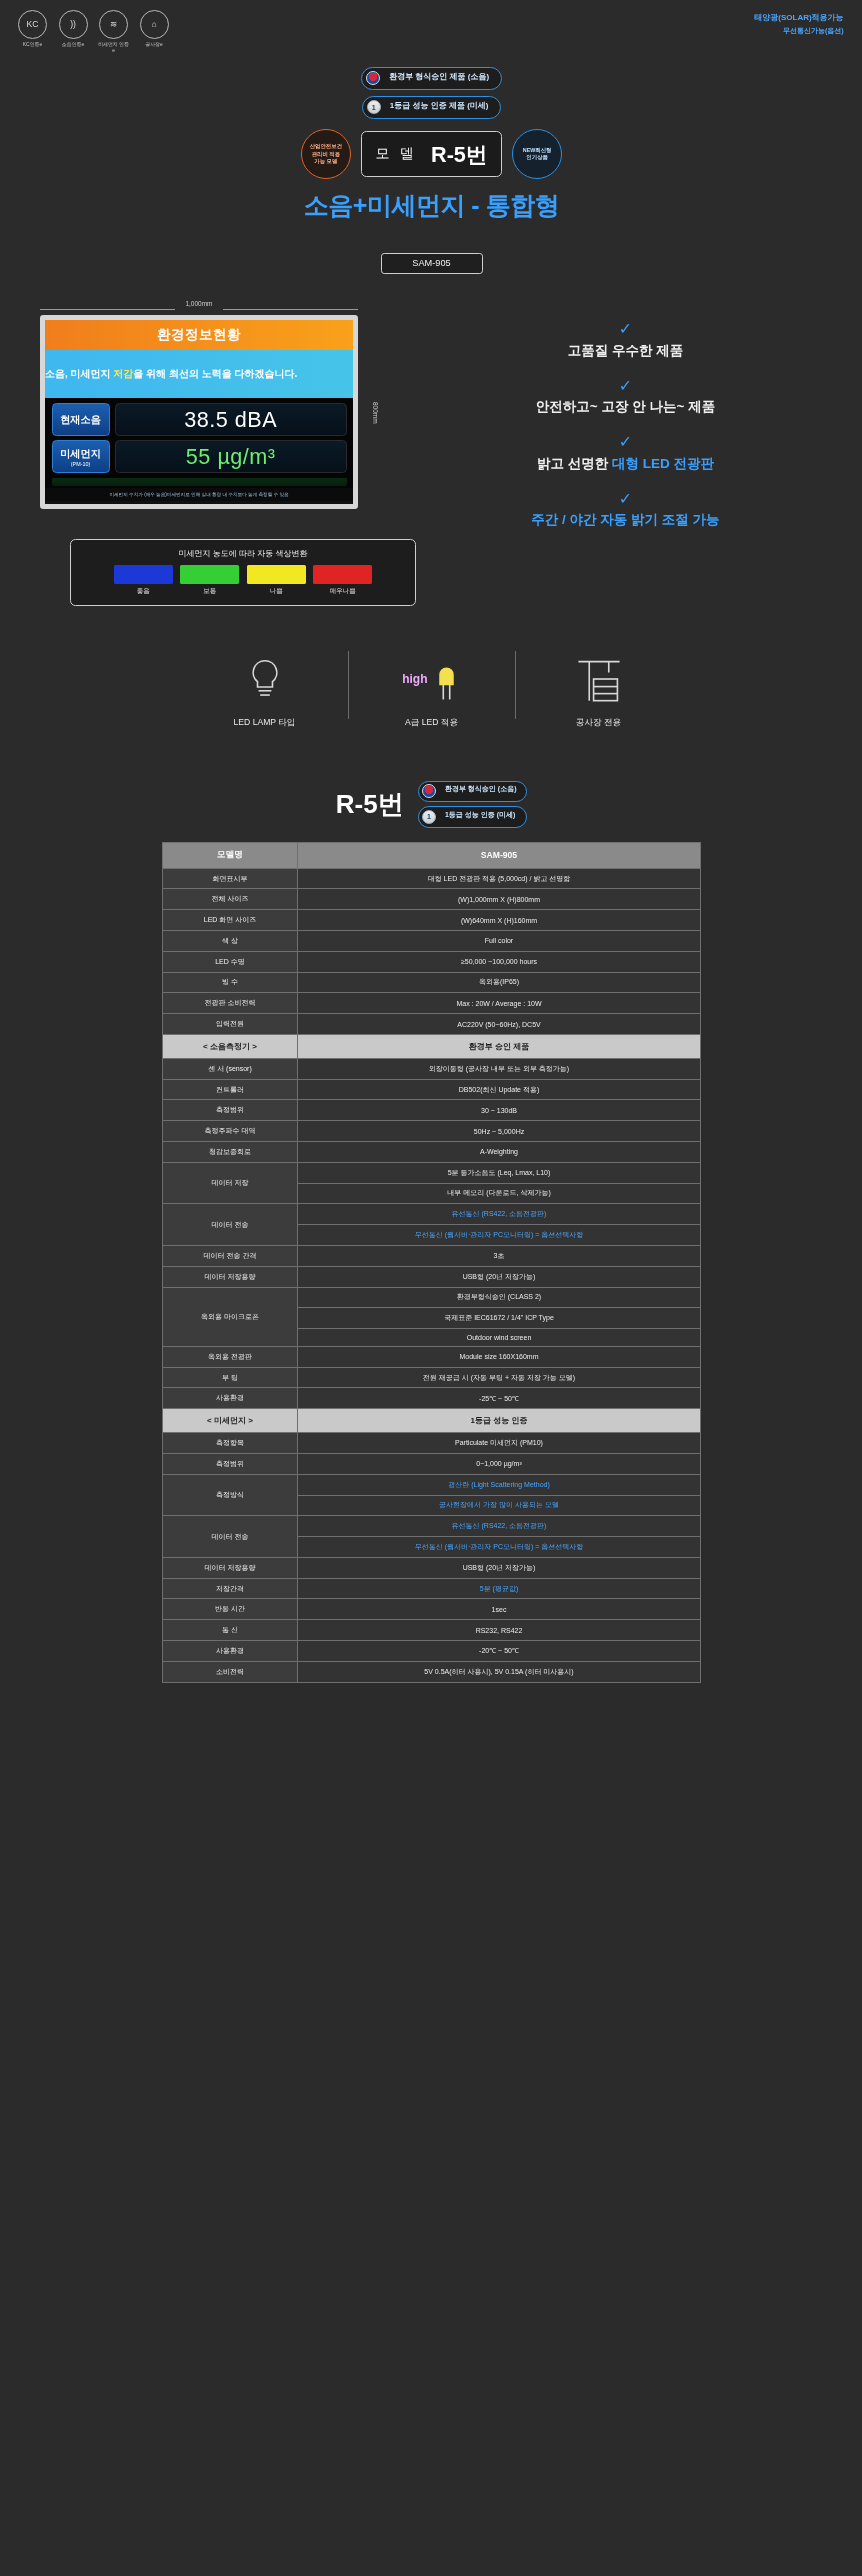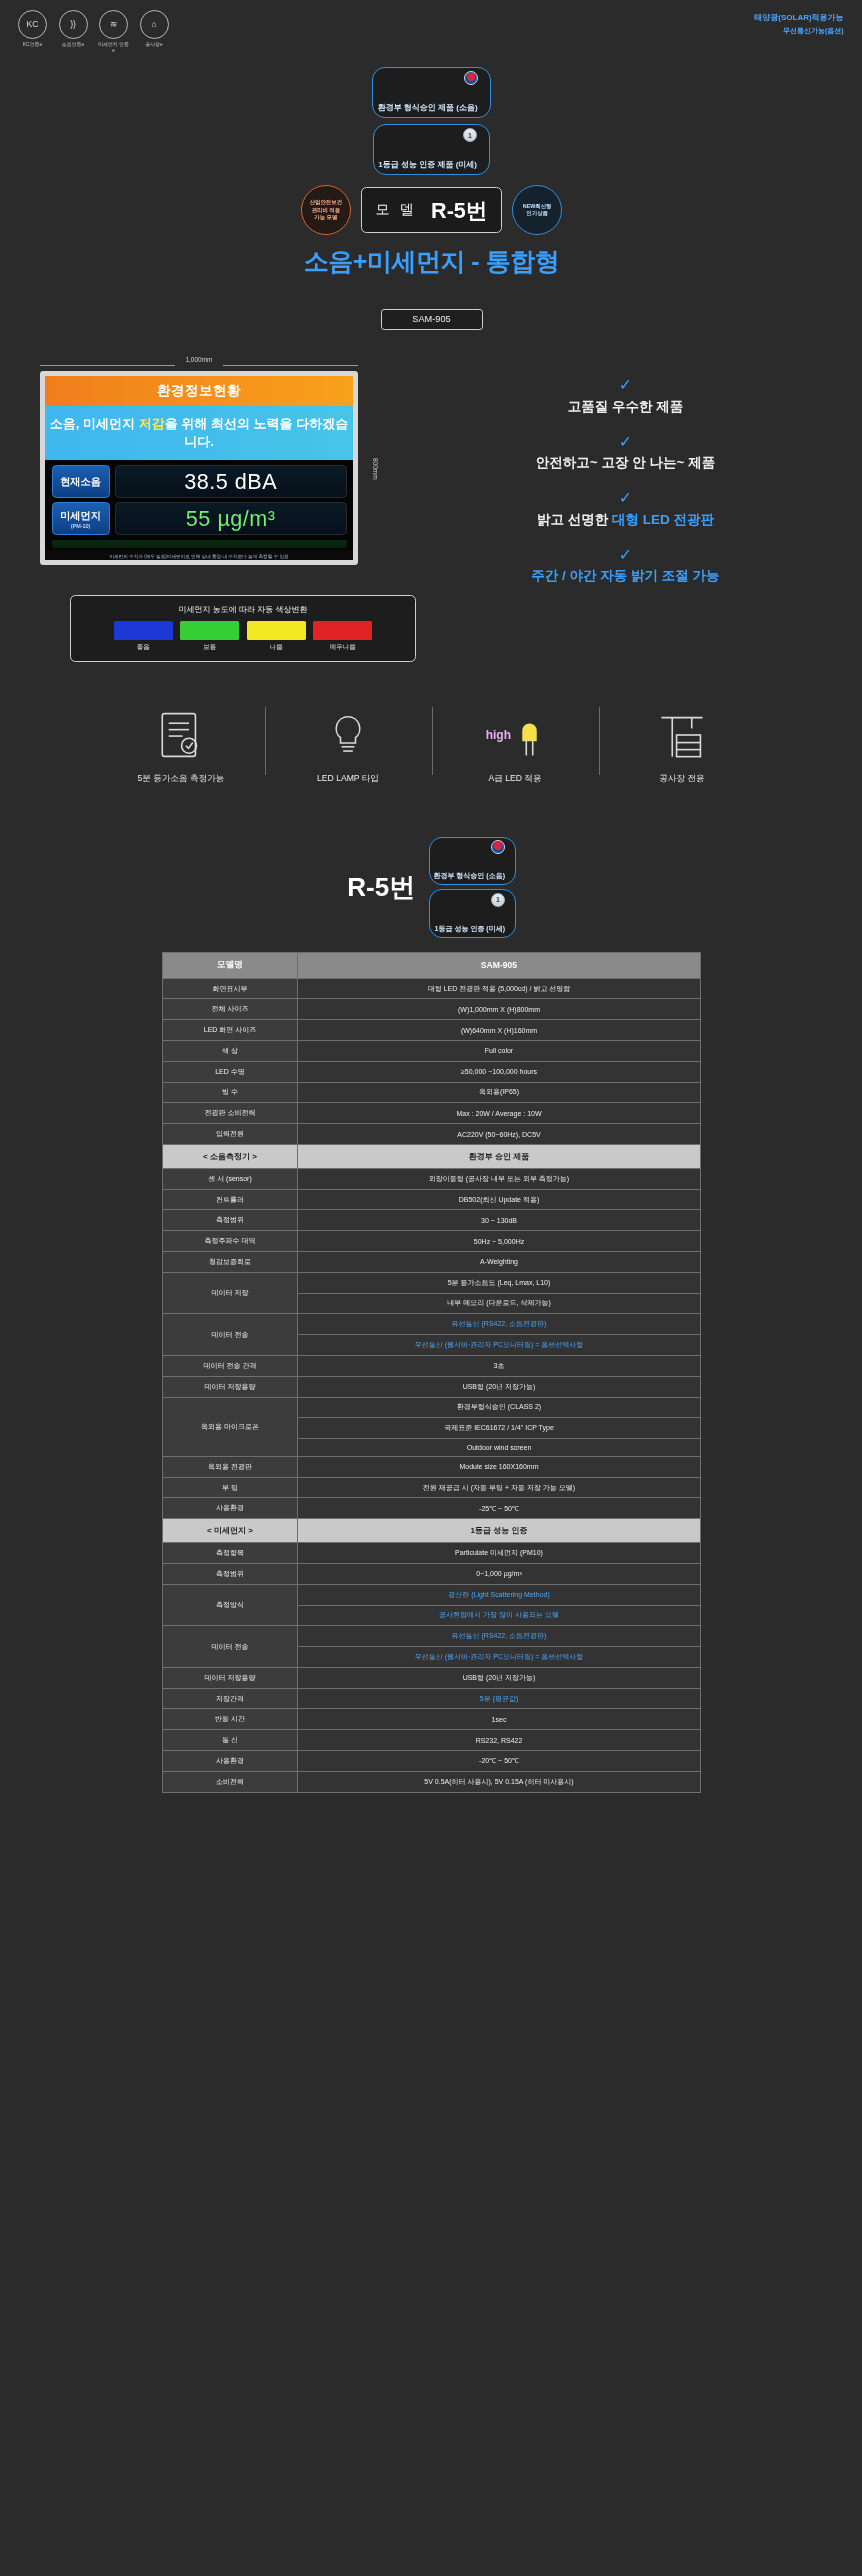--- a/index.html
+++ b/index.html
@@ -21,24 +21,24 @@
   }
   .ticon .lbl { font-size:4.9px; color:#cfcfcf; line-height:1.25; }
 
   .top-right { position:absolute; right:19.4px; top:12px; text-align:right; }
   .top-right div { color:#4aa7ff; font-size:8px; font-weight:bold; line-height:1.6; }
   .top-right .sub { color:#4aa7ff; font-size:7px; }
 
   
   .badges { padding-top:64px; text-align:center; }
   .pill {
-    display:inline-flex; align-items:flex-end; gap:17px;
+    display:inline-flex; align-items:flex-start; gap:9px;
     border:1.1px solid #2f8fe0; border-radius:13px;
     background:#1d1d1d; padding:3.8px 12px 3.8px 4.3px; margin:2.7px auto; color:#cfe8ff;
-    font-size:8px; font-weight:bold;flex-direction:column;
+    font-size:8px; font-weight:bold;
   }
   .pill .dot {
     width:14px; height:14px; border-radius:50%;
     background:linear-gradient(#eeeeee,#cfcfcf); color:#12497e;
     display:flex; align-items:center; justify-content:center; font-size:7px; font-weight:bold;
     border:0.5px solid #9fb6c8;
   }
   .pill .flagdot {
     width:14px;height:14px;border-radius:50%;
     background:radial-gradient(circle at 50% 40%, #d7263d 0 45%, #1b4b9c 45% 100%);
@@ -83,21 +83,21 @@
     position:absolute; left:40px; top:20.5px; width:318px; height:194px;
     background:#111; border:5.4px solid #d7d7d7; border-radius:3.2px; overflow:hidden;
   }
   .board-header {
     height:30px; background:linear-gradient(90deg,#f07e1c,#f9a11b);
     display:flex; align-items:center; justify-content:center;
     color:#fff; font-size:13.5px; font-weight:bold; letter-spacing:0.5px;
   }
   .board-sub {
     background:linear-gradient(90deg,#3fb7f0,#46c4e8); color:#ffffff;
-    font-size:13px; text-align:center; padding:9px 0; font-weight:bold;
+    font-size:10px; text-align:left; padding:17px 0; font-weight:bold;
   }
   .board-sub b { color:#ffe65a; }
   .board-body { background:#050505; padding:5.4px 6.5px 2.2px 6.5px; }
   .meter { display:flex; align-items:center; gap:5.4px; margin-bottom:4.3px; }
   .meter .tagl {
     width:58px; height:33px; border-radius:4.3px;
     background:linear-gradient(#1c5fb0,#0d3f85); color:#fff;
     display:flex; flex-direction:column; align-items:center; justify-content:center;
     font-size:10.2px; font-weight:bold; border:1.1px solid #2e7fd6;
   }
@@ -291,33 +291,20 @@
         </div>
         <div class="sw">
           <div class="bar" style="background:#e02424"></div>
           <div class="cl">매우나쁨</div>
         </div>
       </div>
     </div>
   </div>
 
   <div class="strip">
-    <div class="cell">
-      <div class="gfx">
-        <svg width="46" height="50" viewBox="0 0 86 92" fill="none" stroke="#d8d8d8" stroke-width="3">
-          <rect x="8" y="6" width="62" height="80" rx="4"></rect>
-          <line x1="20" y1="24" x2="58" y2="24"></line>
-            <line x1="20" y1="36" x2="58" y2="36"></line>
-          <line x1="20" y1="48" x2="46" y2="48"></line>
-          <circle cx="58" cy="66" r="14"></circle>
-            <polyline points="52,66 57,71 65,60"></polyline>
-        </svg>
-      </div>
-      <div class="cl">5분 등가소음 측정가능</div>
-    </div>
     <div class="cell">
       <div class="gfx">
         <svg width="46" height="50" viewBox="0 0 86 92" fill="none" stroke="#d8d8d8" stroke-width="3">
           <path d="M43 12a22 22 0 0 0-14 39v10h28V51A22 22 0 0 0 43 12z"></path>
           <line x1="31" y1="68" x2="55" y2="68"></line>
             <line x1="34" y1="76" x2="52" y2="76"></line>
         </svg>
       </div>
       <div class="cl">LED LAMP 타입</div>
     </div>

